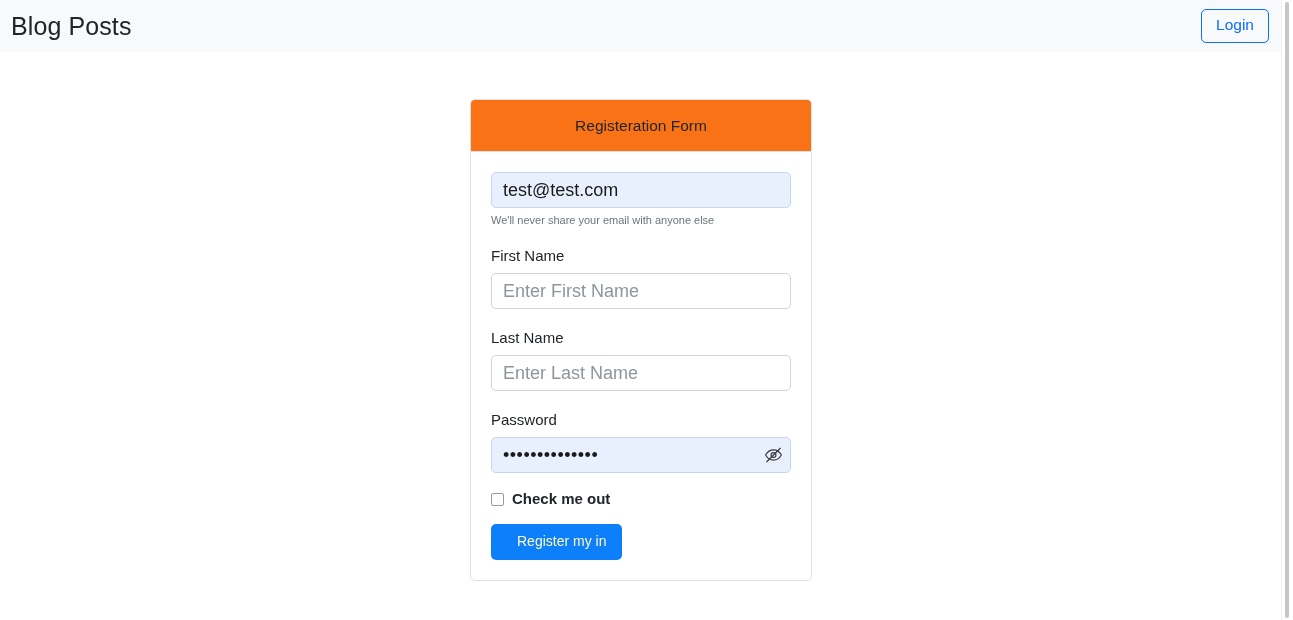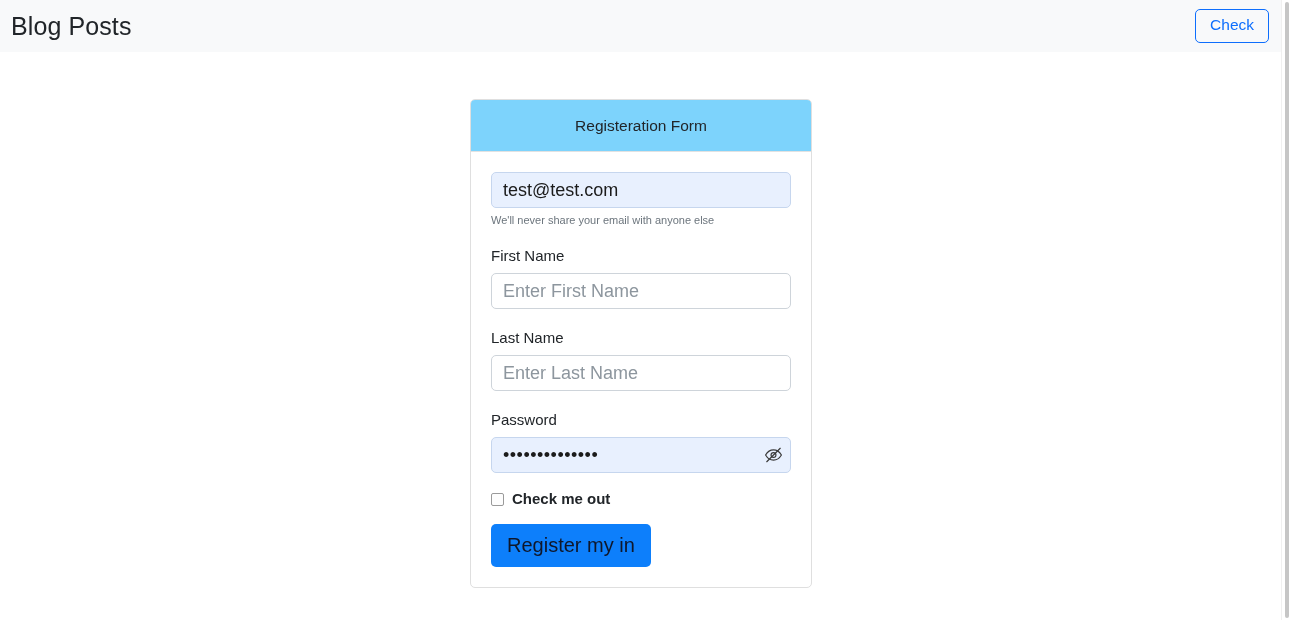--- a/index.html
+++ b/index.html
@@ -60,21 +60,21 @@
     left: 470px;
     top: 99px;
     width: 342px;
     background: #ffffff;
     border: 1px solid #dfdfdf;
     border-radius: 5px;
     overflow: hidden;
   }
   .card-header {
     height: 52px;
-    background: #7dd3fc;
+    background: #f97316;
     border-bottom: 1px solid #e2e2e2;
     display: flex;
     align-items: center;
     justify-content: center;
   }
   .card-header-title {
     font-size: 15.5px;
     color: #212529;
     line-height: 1;
   }
@@ -159,26 +159,26 @@
     font-size: 15px;
     color: #212529;
     line-height: 1.2;
     cursor: pointer;
     font-weight: bold;
   }
 
   .submit-btn {
     margin-top: 16px;
     font-family: "Liberation Sans", sans-serif;
-    font-size: 20px;
-    color: #0f172a;
+    font-size: 14px;
+    color: #fef9c3;
     background: #0d7ffb;
     border: none;
     border-radius: 5px;
-    padding: 9px 16px 10px 16px;
+    padding: 9px 16px 10px 26px;
     line-height: 1.2;
     cursor: pointer;
     white-space: nowrap;
   }
 
   
   .scrollbar-track {
     position: absolute;
     right: 0;
     top: 0;
@@ -197,21 +197,21 @@
     border-radius: 2px;
   }
 </style>
 </head>
 <body>
 
 <div id="page">
 
   <div class="navbar">
     <span class="navbar-brand">Blog Posts</span>
-    <button class="login-btn">Check</button>
+    <button class="login-btn">Login</button>
   </div>
 
   <div class="card">
 
     <div class="card-header">
       <span class="card-header-title">Registeration Form</span>
     </div>
 
     <div class="card-body">
 

